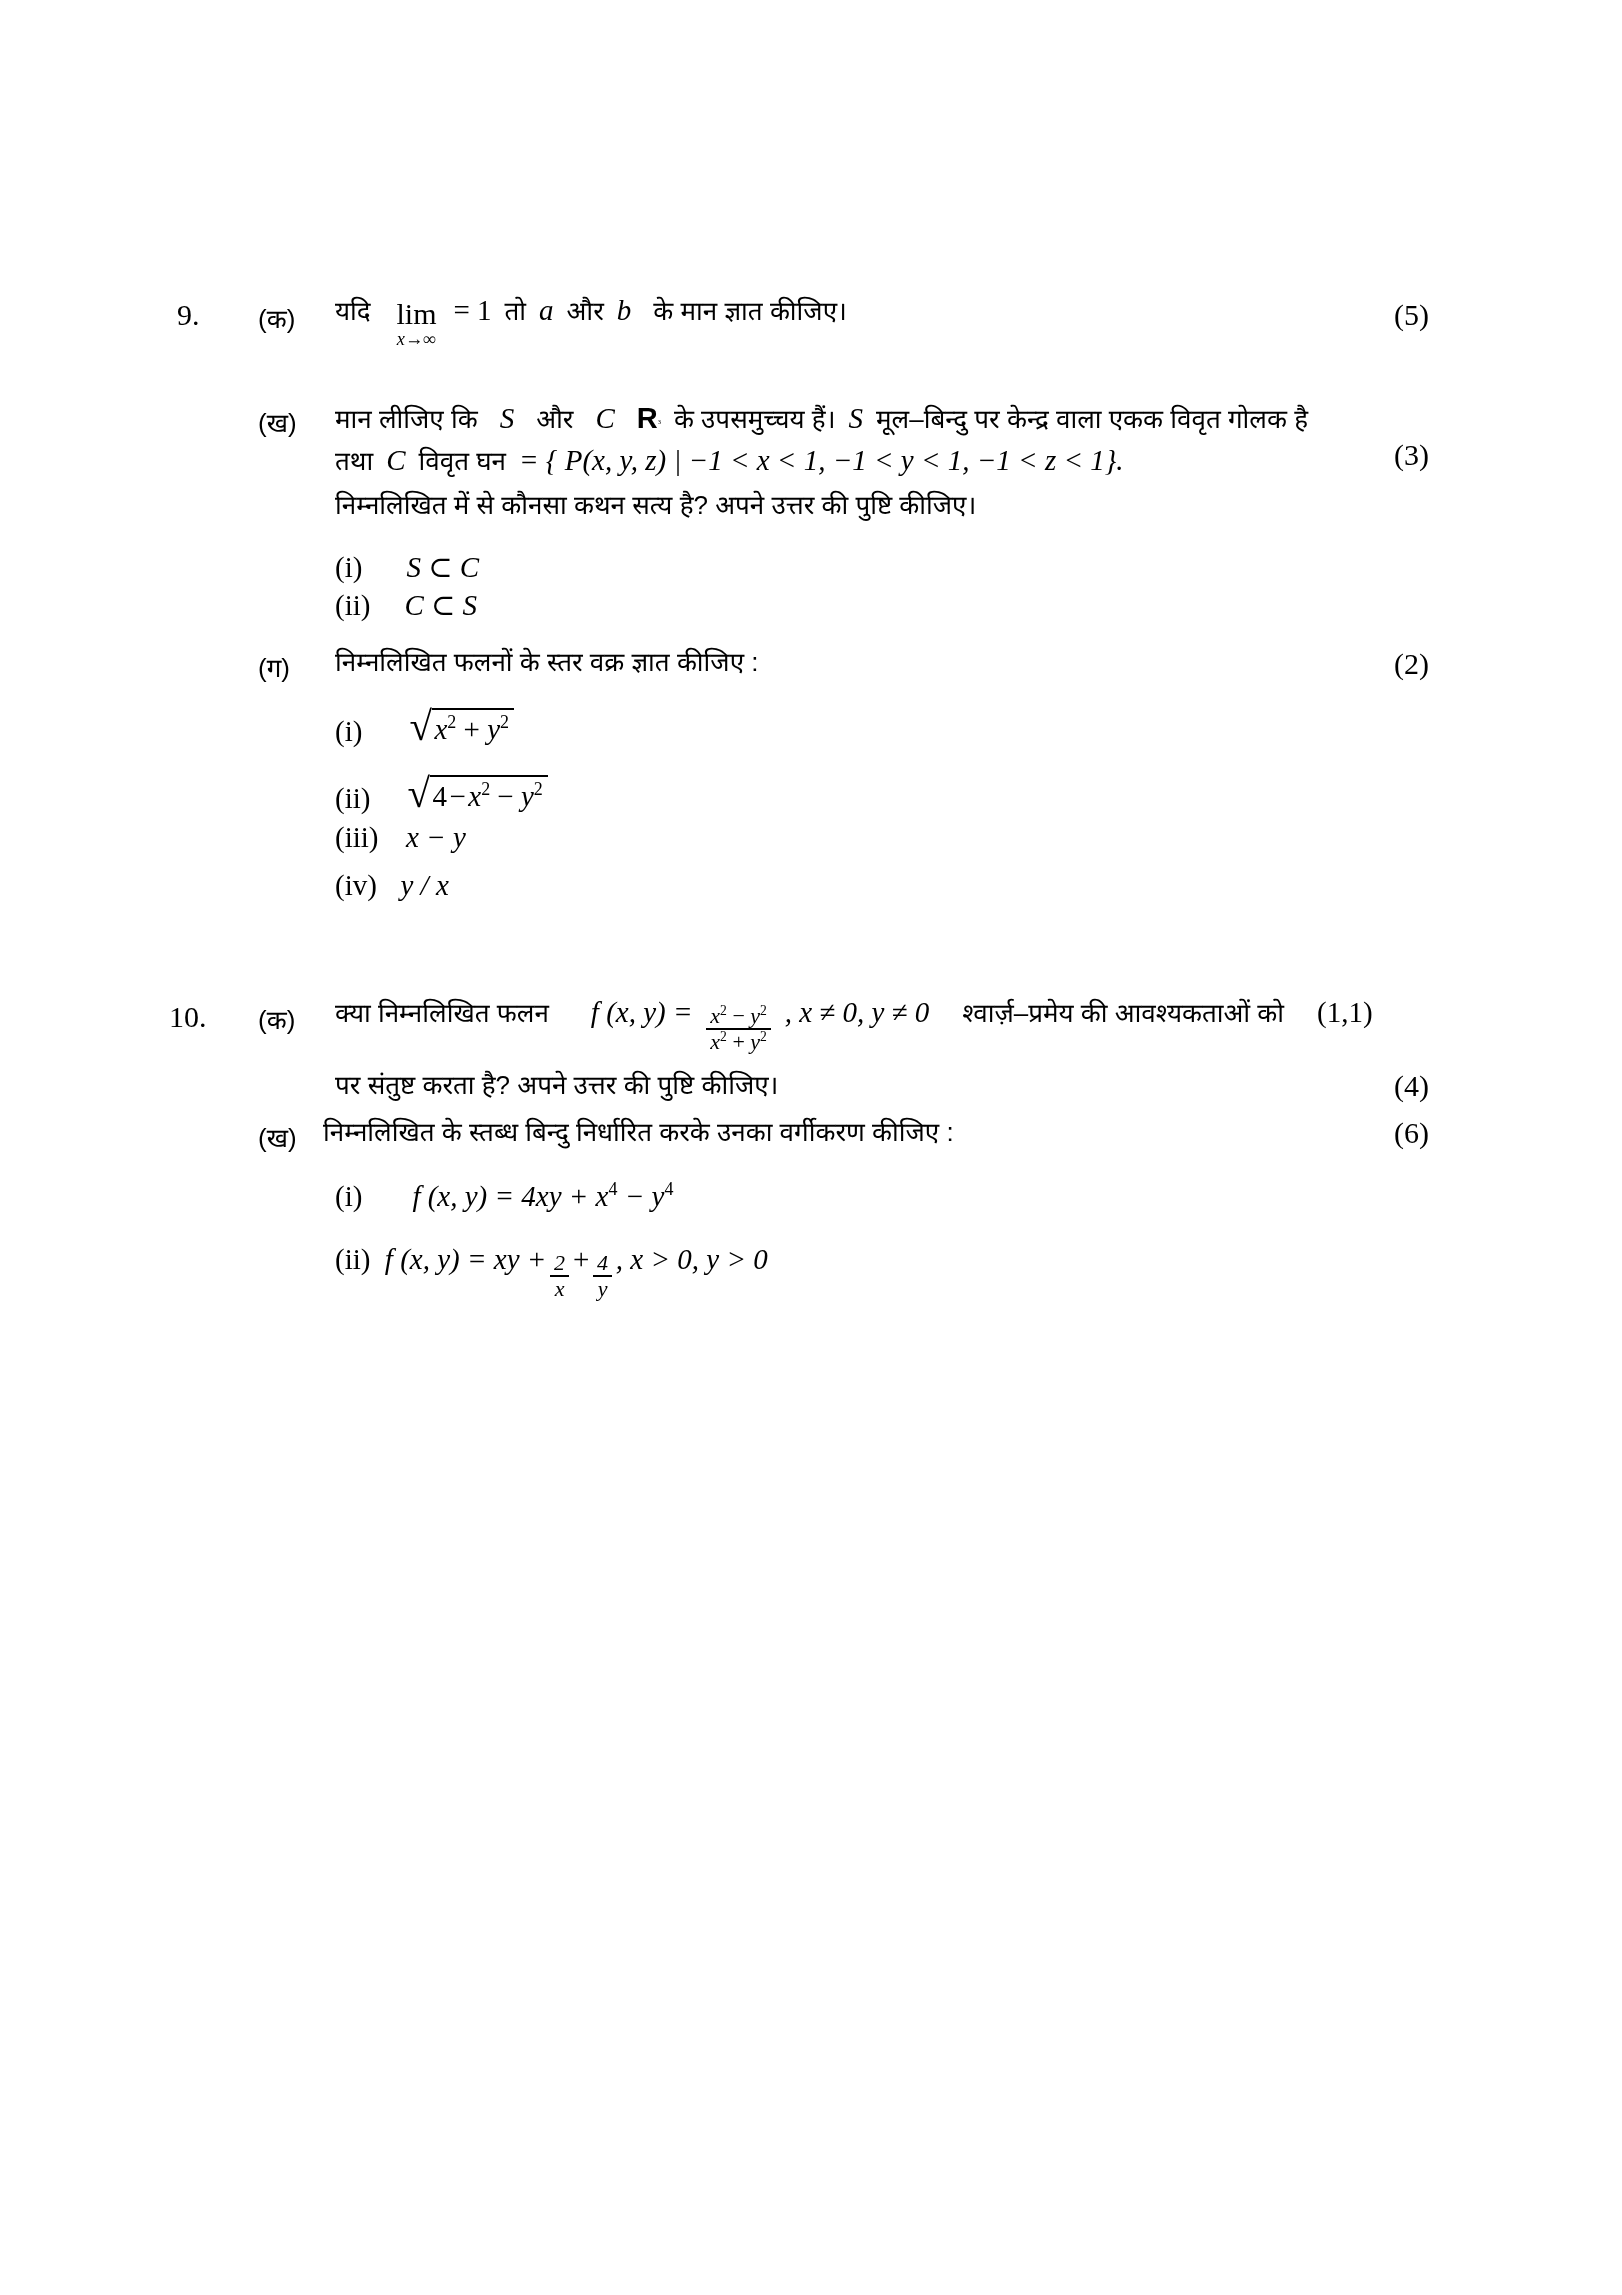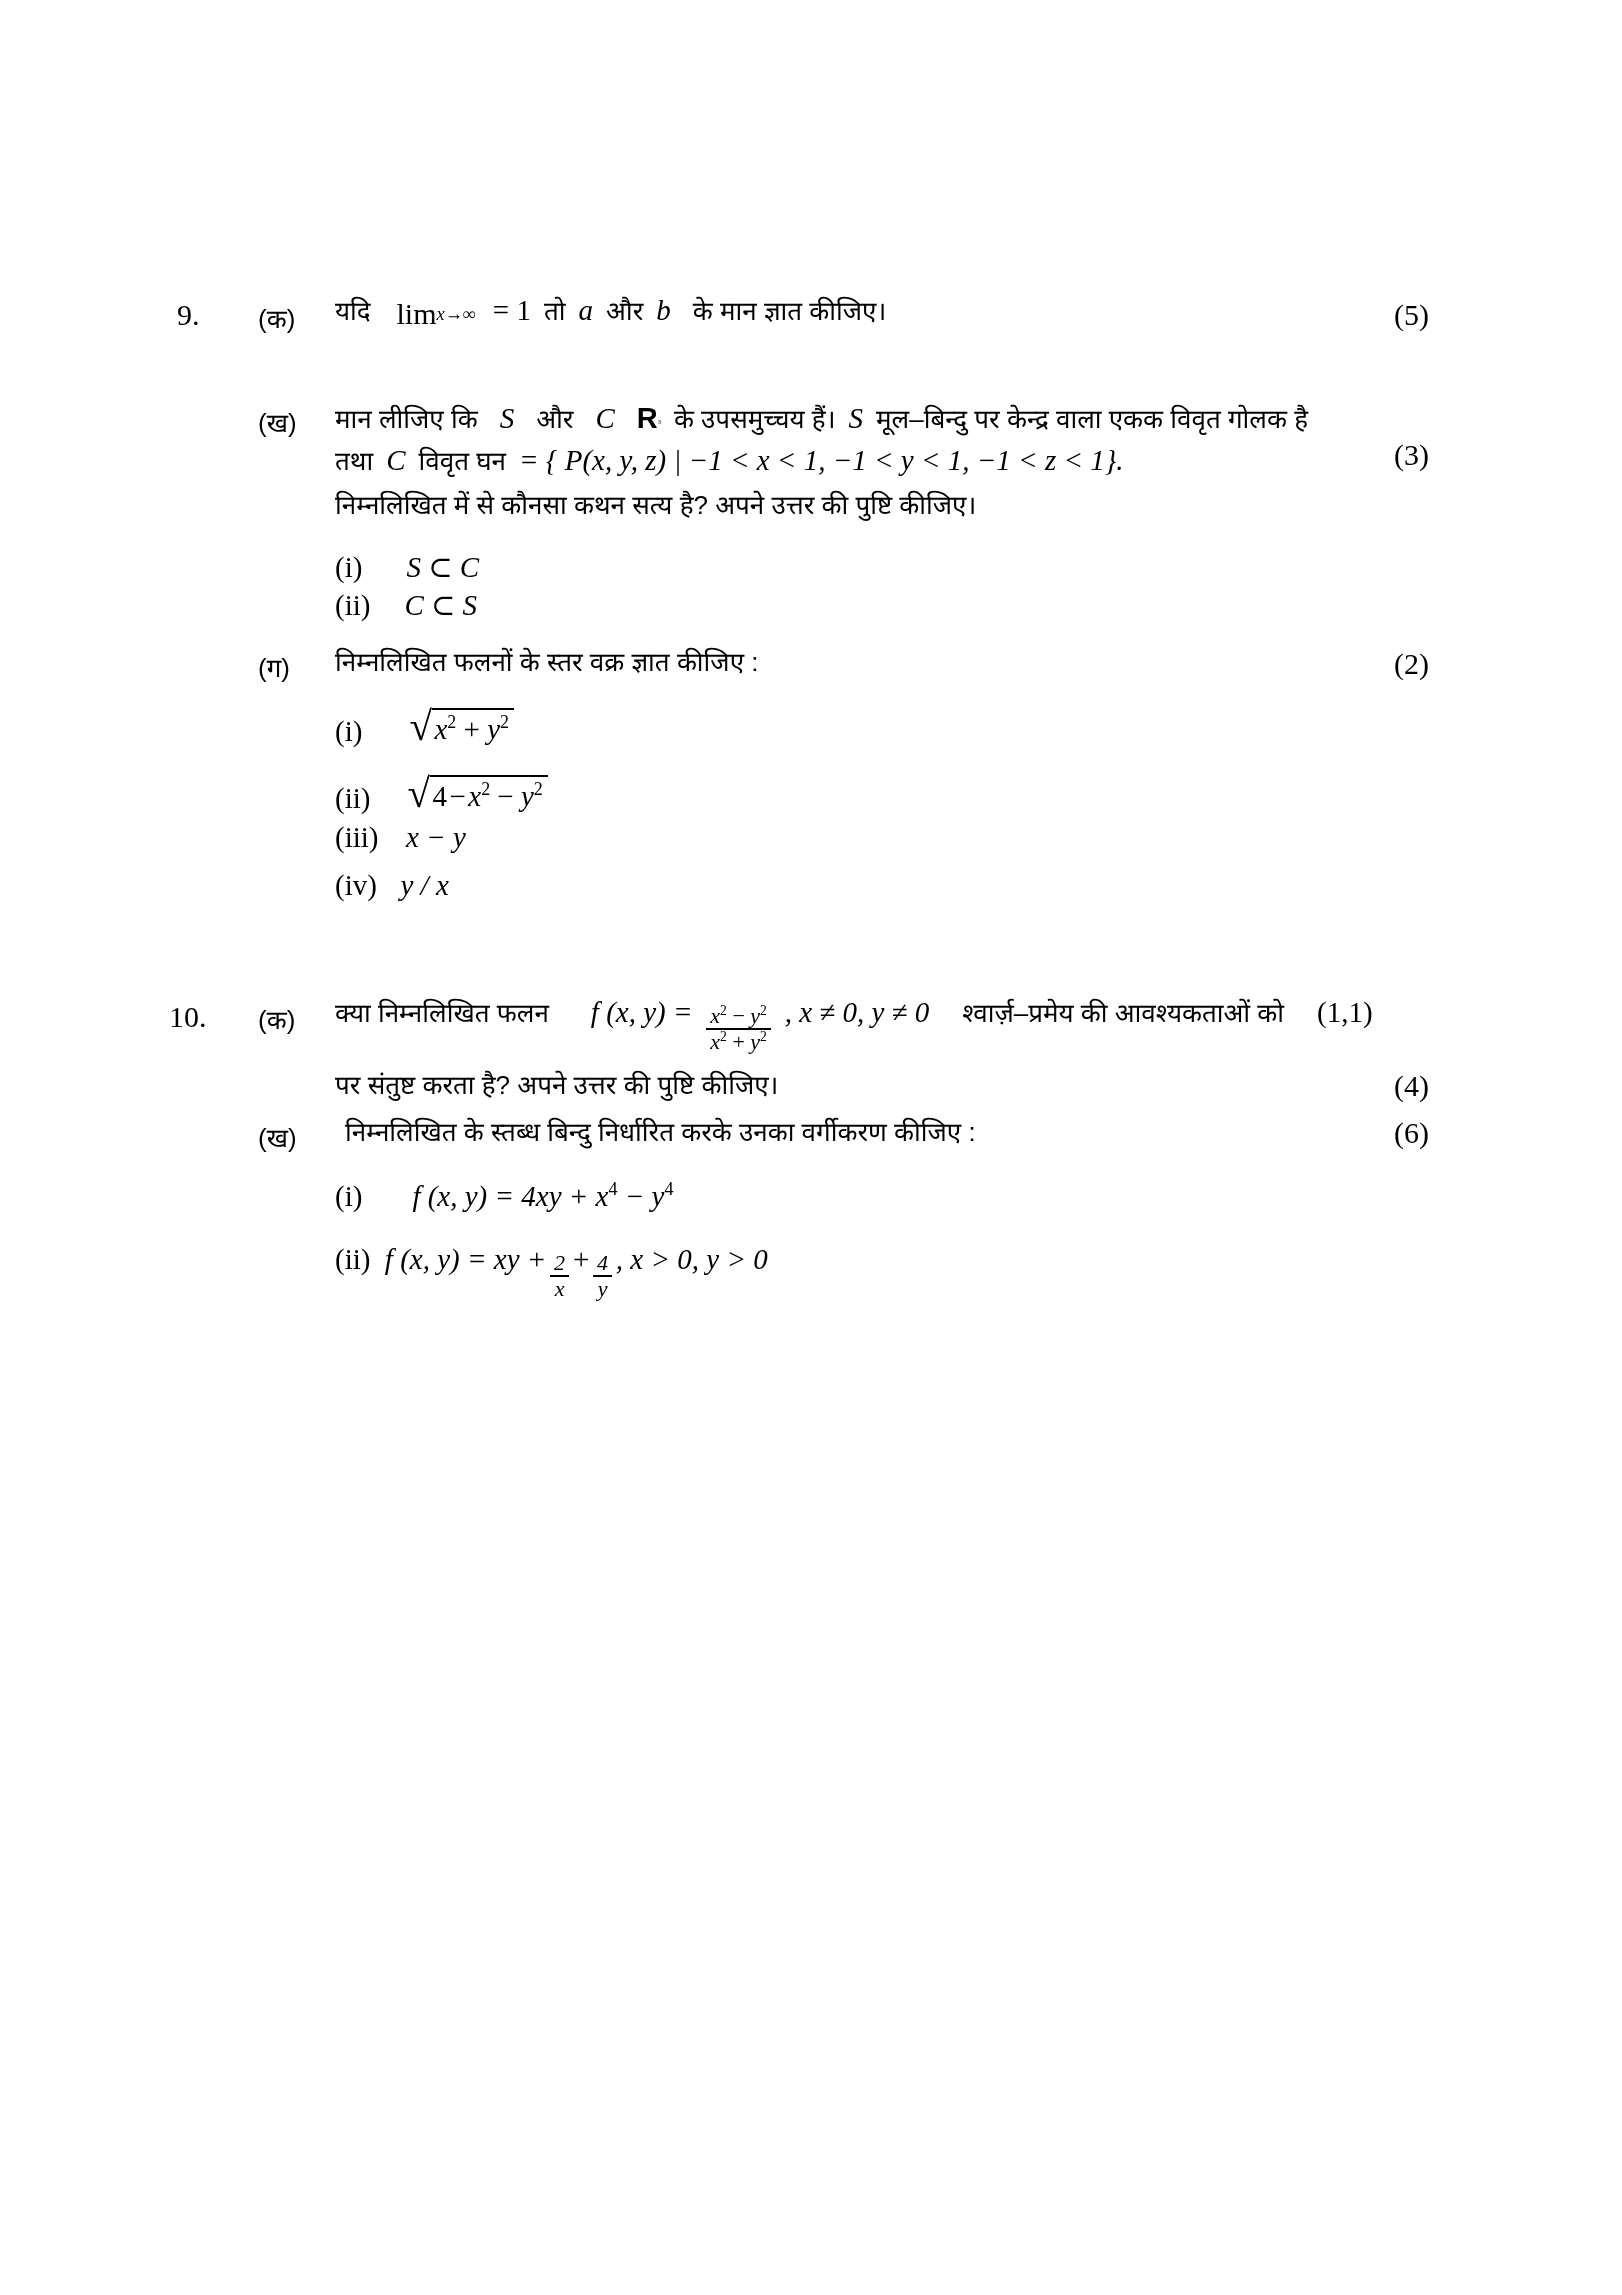--- a/index.html
+++ b/index.html
@@ -94,21 +94,21 @@
   }
   sup.expup {
     font-size: 0.62em;
     vertical-align: super;
     font-style: normal;
     line-height: 0;
   }
 
   .limop {
     display: inline-flex;
-    flex-direction: row;
+    flex-direction: column;
     align-items: center;
     vertical-align: middle;
     margin: 0 3.9px;
     position: relative;
     top: 3.9px;
   }
   .limop .lim-main {
     font-family: "Liberation Serif", "DejaVu Serif", serif;
     font-style: normal;
     font-size: 30px;
@@ -320,21 +320,21 @@
   </div>
 
   <div class="col-mark" style="left:1394px; top:1069px;">
     <span class="marks">(4)</span>
   </div>
 
   <div class="col-part" style="left:258px; top:1119px;">
     <span class="partlbl">(ख)</span>
   </div>
 
-  <div class="col-body" style="left:345px; top:1119px;">
+  <div class="col-body" style="left:323px; top:1119px;">
     <span class="hi">निम्नलिखित के स्तब्ध बिन्दु निर्धारित करके उनका वर्गीकरण कीजिए :</span>
   </div>
 
   <div class="col-mark" style="left:1394px; top:1116px;">
     <span class="marks">(6)</span>
   </div>
 
   <div class="col-body row" style="left:335px; top:1180px;">
     <span class="romanlbl">(i)</span>
     <span style="display:inline-block;width:50px;"></span>

